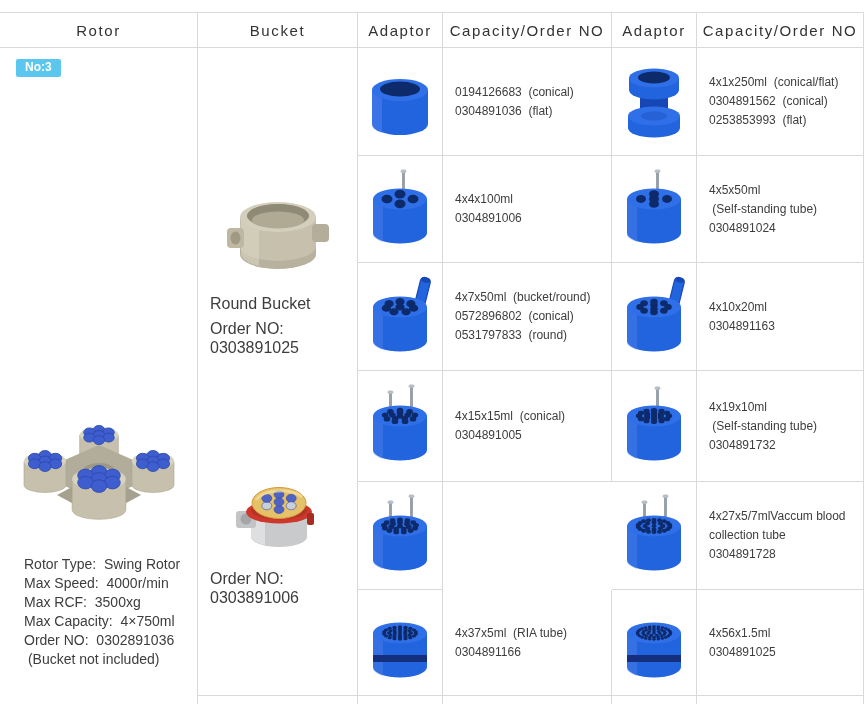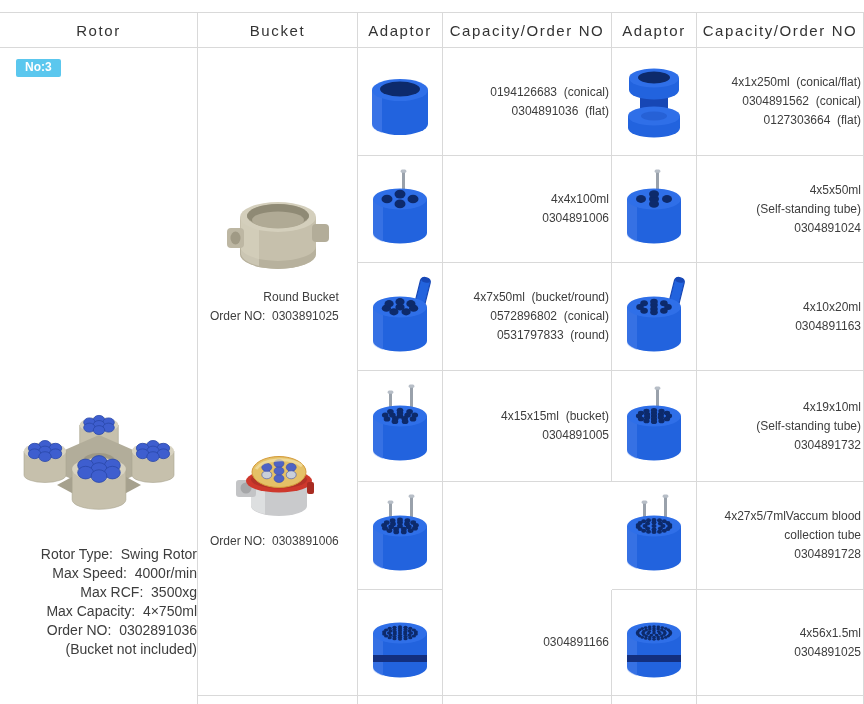--- a/index.html
+++ b/index.html
@@ -16,47 +16,47 @@
   .sheet{width:864px;height:704px;background:#fff;}
   .grid{
     margin-top:12px;
     display:grid;
     grid-template-columns:198px 160px 85px 169px 85px 167px;
     grid-template-rows:35px 108px 107px 108px 111px 108px 106px 9px;
     border-top:1px solid var(--line);
     box-sizing:border-box;
   }
   .cell{box-sizing:border-box;min-width:0;min-height:0;}
-  .br{border-right:1px solid var(--line);text-align:right;}
+  .br{border-right:1px solid var(--line);}
   .bb{border-bottom:1px solid var(--line);}
   .hcell{
     display:flex;align-items:center;justify-content:center;
     font-size:15px;letter-spacing:1.6px;color:#333;
   }
   .icon-cell{display:flex;align-items:center;justify-content:center;}
   .cap-cell{
     display:flex;flex-direction:column;justify-content:center;
     padding-left:12px;padding-right:2px;
   }
   .ln{white-space:pre-wrap;font-size:12px;line-height:19px;color:var(--ink);}
-  .rotor-cell{display:flex;flex-direction:column;padding-bottom:46px;}
+  .rotor-cell{display:flex;flex-direction:column;padding-bottom:36px;}
   .badge{
     align-self:flex-start;margin:11px 0 0 16px;
     background:var(--badge);color:#fff;font-weight:bold;
     font-size:12px;line-height:15px;padding:1px 9px 2px;border-radius:2px;
   }
   .rotor-photo{margin:auto auto 4px;display:block;}
   .rotor-specs{margin-left:24px;}
   .rotor-specs .ln{font-size:14px;}
   .bucket-cell{display:flex;flex-direction:column;align-items:flex-start;}
   .bucket-photo{align-self:center;display:block;}
   .b1-photo{margin-top:136px;}
   .b2-photo{margin-top:102px;}
   .bucket-text{margin-left:12px;max-width:142px;}
-  .bucket-text .ln{font-size:12px;}
+  .bucket-text .ln{font-size:16px;margin-top:6px;}
   .adaptor{display:block;line-height:0;}
 </style>
 </head>
 <body>
 
 <div class="sheet">
   <div class="grid">
 
     <div class="cell hcell br bb" style="grid-area:1/1">Rotor</div>
     <div class="cell hcell br bb" style="grid-area:1/2">Bucket</div>
@@ -179,21 +179,21 @@
             <ellipse cx="42" cy="58" rx="26" ry="9.5" fill="#2f6fe8"></ellipse>
             <ellipse cx="42" cy="58" rx="13" ry="4.5" fill="#1747b5" opacity=".35"></ellipse>
             <path d="M17 20 L17 32 A25 9.5 0 0 0 67 32 L67 20" fill="#2263de"></path>
             <ellipse cx="42" cy="20" rx="25" ry="9.5" fill="#2f6fe8"></ellipse>
             <ellipse cx="42" cy="19.5" rx="16" ry="6" fill="#0d2a6b"></ellipse>
           </svg></span>
     </div>
     <div class="cell cap-cell br bb" style="grid-area:2/6">
       <div class="ln">4x1x250ml  (conical/flat)</div>
       <div class="ln">0304891562  (conical)</div>
-      <div class="ln">0127303664  (flat)</div>
+      <div class="ln">0253853993  (flat)</div>
     </div>
 
     <div class="cell icon-cell br bb" style="grid-area:3/3">
       <span class="adaptor"><svg width="84" height="88" viewBox="0 0 84 88">
             <rect x="44" y="6" width="3" height="30" fill="#99a1ab"></rect>
             <rect x="42.6" y="4.5" width="5.8" height="3.2" rx="1.5" fill="#b7bec7"></rect>
             <path d="M15 34 L15 68 A27 10.5 0 0 0 69 68 L69 34" fill="#2263de"></path>
             <path d="M15 34 L15 68 A27 10.5 0 0 0 25 77 L25 42" fill="#5d8cf2" opacity=".35"></path>
             <ellipse cx="42" cy="34" rx="27" ry="10.5" fill="#2f6fe8"></ellipse>
             <ellipse cx="42.0" cy="29.1" rx="5.5" ry="4.3" fill="#0d2a6b"></ellipse>
@@ -298,21 +298,21 @@
             <ellipse cx="56.8" cy="33.0" rx="3.3" ry="2.6" fill="#0d2a6b"></ellipse>
             <ellipse cx="55.0" cy="36.9" rx="3.3" ry="2.6" fill="#0d2a6b"></ellipse>
             <ellipse cx="47.1" cy="39.4" rx="3.3" ry="2.6" fill="#0d2a6b"></ellipse>
             <ellipse cx="36.9" cy="39.4" rx="3.3" ry="2.6" fill="#0d2a6b"></ellipse>
             <ellipse cx="29.0" cy="36.9" rx="3.3" ry="2.6" fill="#0d2a6b"></ellipse>
             <ellipse cx="27.2" cy="33.0" rx="3.3" ry="2.6" fill="#0d2a6b"></ellipse>
             <ellipse cx="32.4" cy="29.6" rx="3.3" ry="2.6" fill="#0d2a6b"></ellipse>
           </svg></span>
     </div>
     <div class="cell cap-cell br bb" style="grid-area:5/4">
-      <div class="ln">4x15x15ml  (bucket)</div>
+      <div class="ln">4x15x15ml  (conical)</div>
       <div class="ln">0304891005</div>
       <div class="ln"></div>
     </div>
     <div class="cell icon-cell br bb" style="grid-area:5/5">
       <span class="adaptor"><svg width="84" height="88" viewBox="0 0 84 88">
             <rect x="44" y="6" width="3" height="30" fill="#99a1ab"></rect>
             <rect x="42.6" y="4.5" width="5.8" height="3.2" rx="1.5" fill="#b7bec7"></rect>
             <path d="M15 34 L15 68 A27 10.5 0 0 0 69 68 L69 34" fill="#2263de"></path>
             <path d="M15 34 L15 68 A27 10.5 0 0 0 25 77 L25 42" fill="#5d8cf2" opacity=".35"></path>
             <ellipse cx="42" cy="34" rx="27" ry="10.5" fill="#2f6fe8"></ellipse>
@@ -458,20 +458,21 @@
             <ellipse cx="31.7" cy="38.7" rx="2.1" ry="1.6" fill="#0d2a6b"></ellipse>
             <ellipse cx="28.1" cy="37.0" rx="2.1" ry="1.6" fill="#0d2a6b"></ellipse>
             <ellipse cx="26.2" cy="35.1" rx="2.1" ry="1.6" fill="#0d2a6b"></ellipse>
             <ellipse cx="26.2" cy="32.9" rx="2.1" ry="1.6" fill="#0d2a6b"></ellipse>
             <ellipse cx="28.1" cy="31.0" rx="2.1" ry="1.6" fill="#0d2a6b"></ellipse>
             <ellipse cx="31.7" cy="29.3" rx="2.1" ry="1.6" fill="#0d2a6b"></ellipse>
             <ellipse cx="36.5" cy="28.3" rx="2.1" ry="1.6" fill="#0d2a6b"></ellipse>
           </svg></span>
     </div>
     <div class="cell cap-cell br bb" style="grid-area:7/4">
+      <div class="ln">4x37x5ml  (RIA tube)</div>
       <div class="ln">0304891166</div>
       <div class="ln"></div>
     </div>
     <div class="cell icon-cell br bb" style="grid-area:7/5">
       <span class="adaptor"><svg width="84" height="88" viewBox="0 0 84 88">
             <path d="M15 34 L15 68 A27 10.5 0 0 0 69 68 L69 34" fill="#2263de"></path>
             <path d="M15 34 L15 68 A27 10.5 0 0 0 25 77 L25 42" fill="#5d8cf2" opacity=".35"></path>
             <rect x="15" y="56" width="54" height="7" fill="#132f7e"></rect>
             <ellipse cx="42" cy="34" rx="27" ry="10.5" fill="#2f6fe8"></ellipse>
             <ellipse cx="42.0" cy="34.0" rx="1.8" ry="1.4" fill="#0d2a6b"></ellipse>

